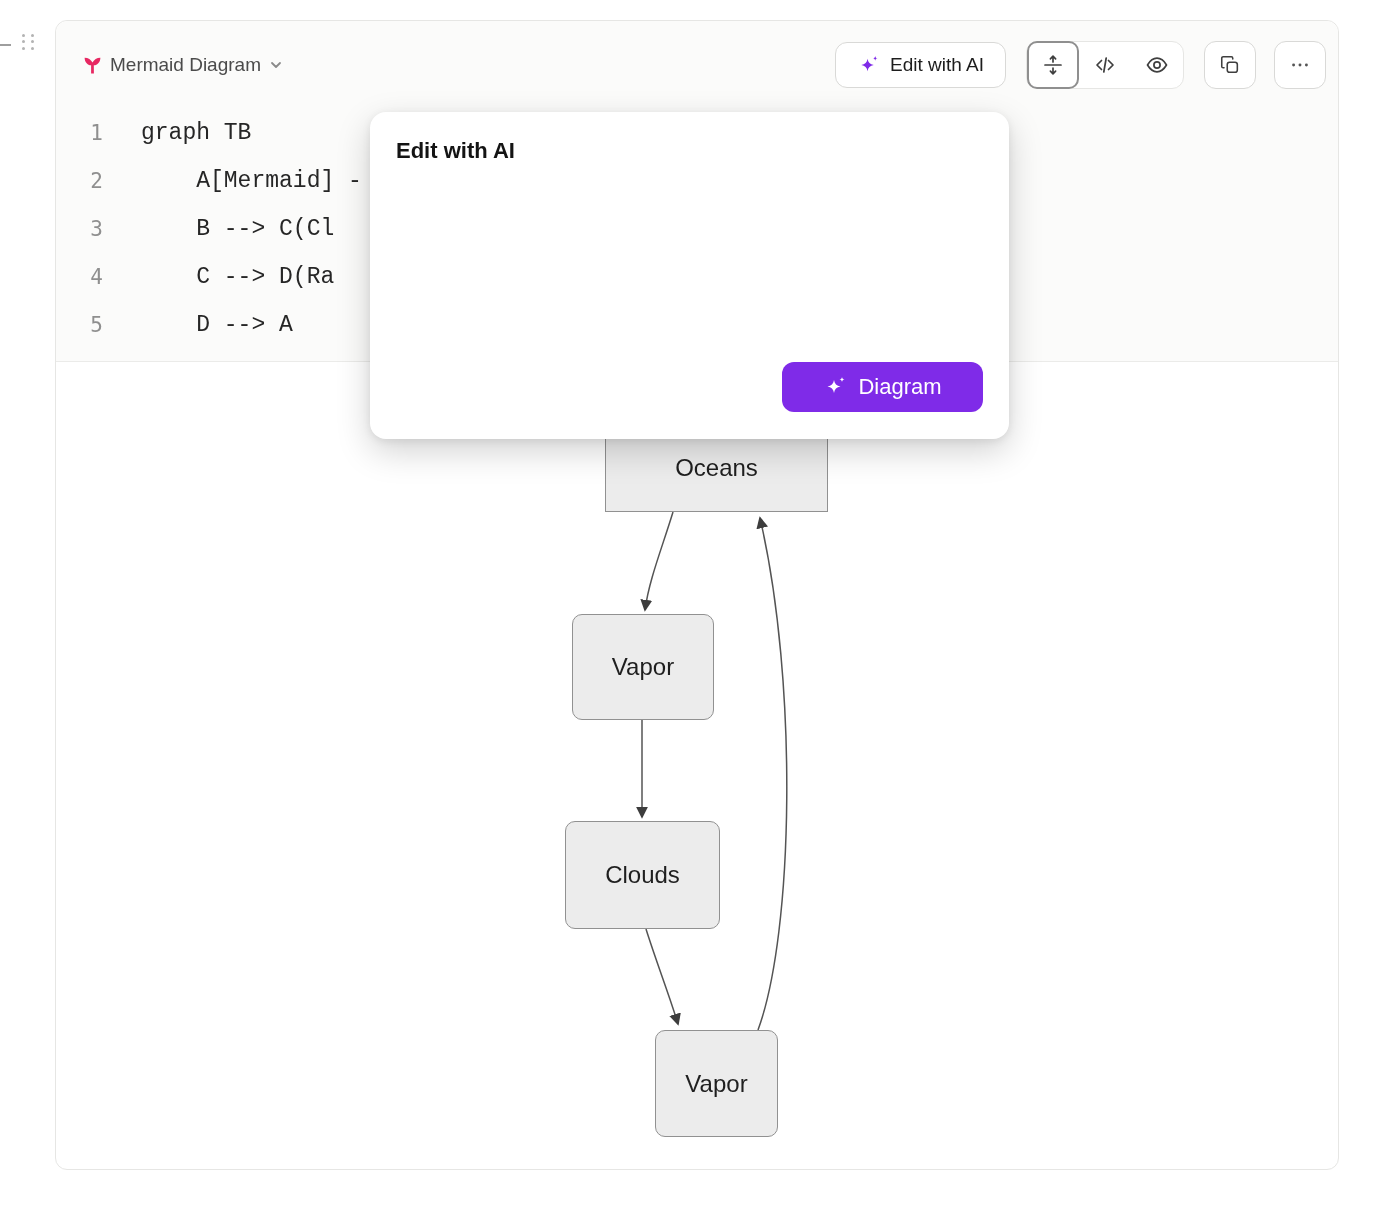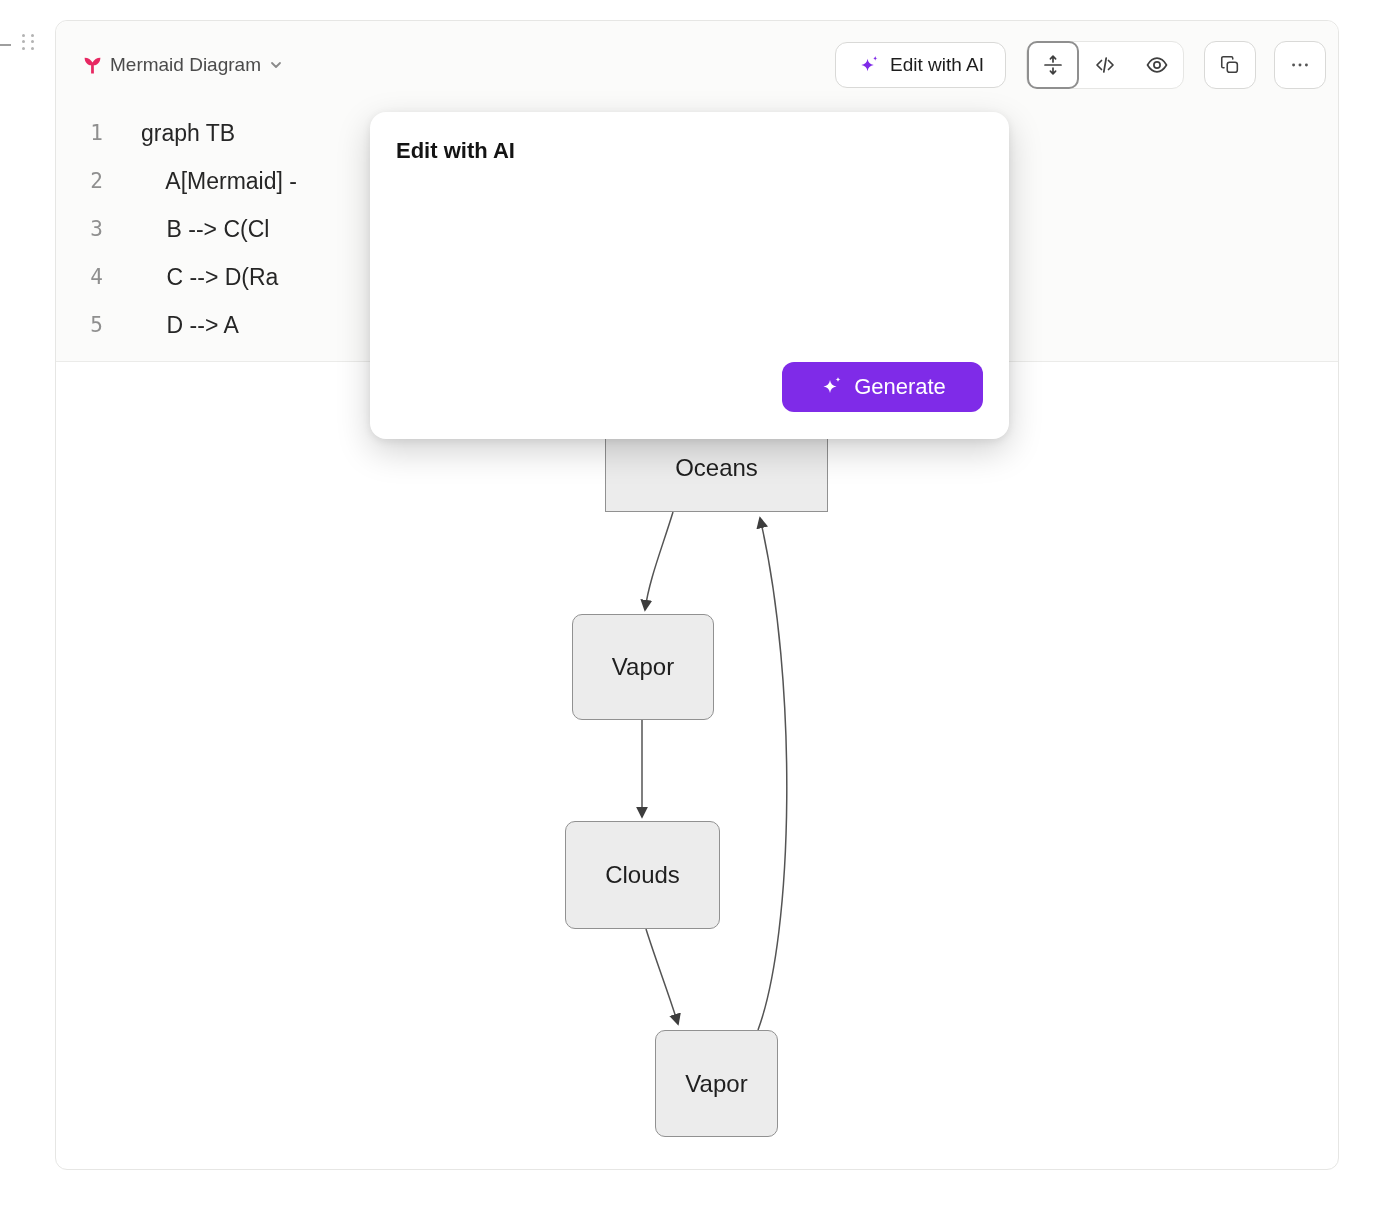--- a/index.html
+++ b/index.html
@@ -51,21 +51,21 @@
   .seg.active{height:48px;border:2px solid #8f8f8f;background:#fff;}
   .btn-icon{width:52px;height:48px;}
   .btn-copy{margin-left:20px;}
   .btn-more{margin-left:18px;}
 
   
   .code-area{padding-bottom:13px;cursor:text;}
   .code-row{height:48px;display:flex;align-items:center;padding-left:33px;}
   .line-num{width:14px;text-align:right;font-family:"DejaVu Sans Mono",monospace;
     font-size:21px;color:#8f8f8f;flex:none;}
-  .code-text{margin-left:38px;font-family:Liberation Sans, sans-serif;
+  .code-text{margin-left:38px;font-family:Liberation Mono, monospace;
     font-size:23px;color:#262626;white-space:pre;}
 
   
   .diagram{position:absolute;left:0;top:341px;width:1282px;height:807px;border-radius:0 0 12px 12px;}
   .edges{position:absolute;left:0;top:0;}
   .node{
     position:absolute;display:flex;align-items:center;justify-content:center;
     background:var(--node-fill);border:1px solid var(--node-border);
     font-size:24px;color:#1f1f1f;
   }
@@ -240,15 +240,15 @@
 
 <div class="popover">
   <div class="popover-title">Edit with AI</div>
   <button class="btn-generate">
     <span>
       <svg width="24" height="24" viewBox="0 0 24 24" fill="#ffffff">
         <path d="M11 5c.5 3.8 2.7 6 6.5 6.5-3.8.5-6 2.7-6.5 6.5-.5-3.8-2.7-6-6.5-6.5C8.3 11 10.5 8.8 11 5z"></path>
         <path d="M19 2c.2 1.5 1 2.3 2.5 2.5-1.5.2-2.3 1-2.5 2.5-.2-1.5-1-2.3-2.5-2.5C18 4.3 18.8 3.5 19 2z"></path>
       </svg>
     </span>
-    <span>Generate</span>
+    <span>Diagram</span>
   </button>
 </div>
 
 </body></html>

